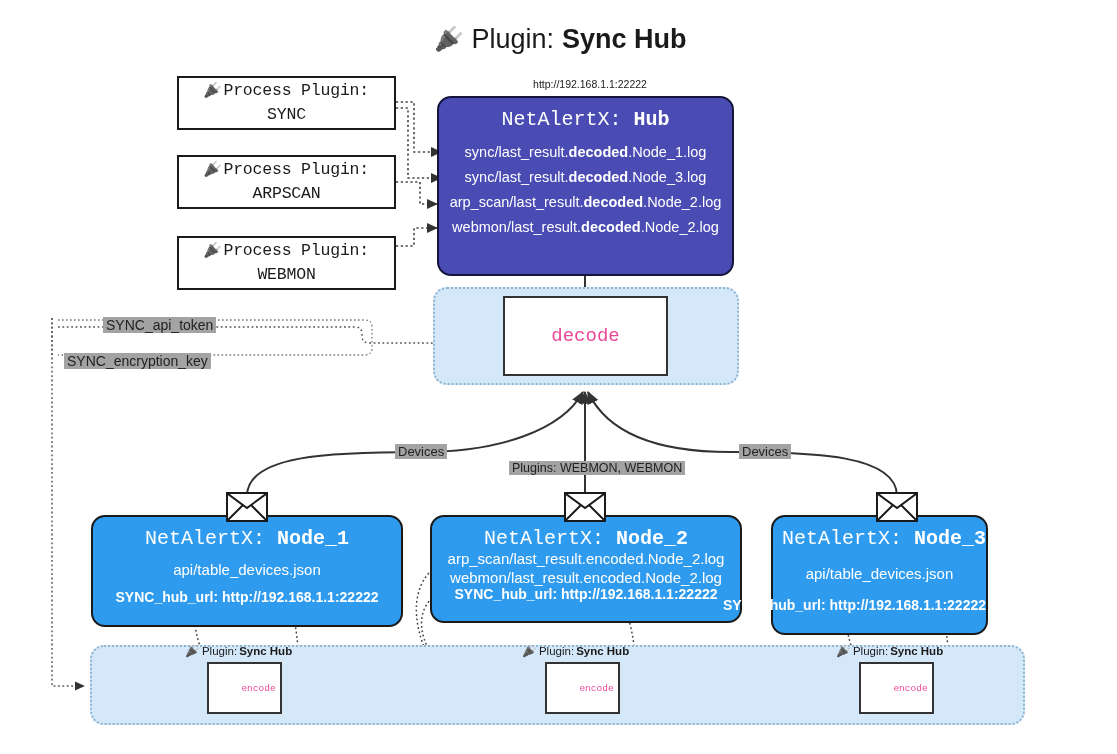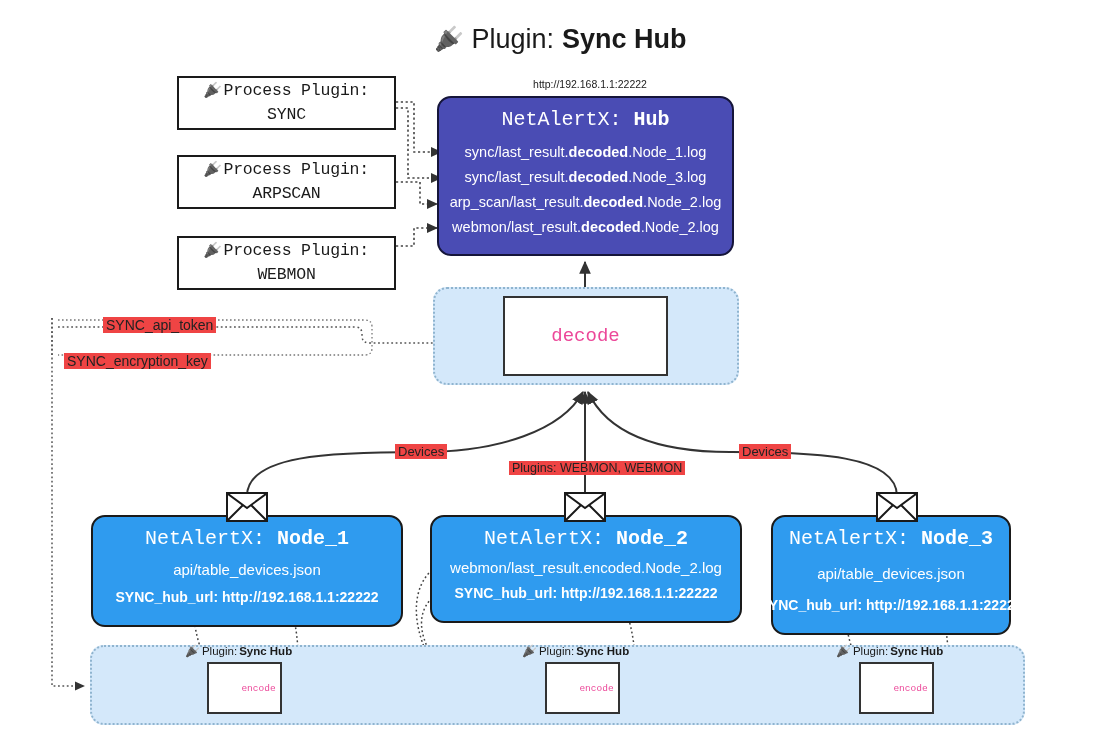--- a/index.html
+++ b/index.html
@@ -198,21 +198,21 @@
     white-space: nowrap;
   }
   .plug-cap b { font-weight: 700; }
 
   
   .edge-label {
     position: absolute;
     z-index: 4;
     font-size: 13px;
     color: #222;
-    background: #ef4444;
+    background: #a3a3a3;
     white-space: nowrap;
     padding: 0 3px;
   }
   .edge-label.small { font-size: 12.5px; }
   .edge-label.mono-ish { font-size: 14px; }
 </style>
 </head>
 <body>
 
 <div id="canvas">
@@ -292,21 +292,21 @@
   <div class="node procbox" style="left:177px; top:236px; width:219px; height:54px;">
     <span class="l1">
       <span class="plug" style="font-size:15px;">🔌</span>
       <span>Process Plugin:</span>
     </span>
     <span class="l2">WEBMON</span>
   </div>
 
   <div class="caption" style="left:490px; top:78px; width:200px;">http://192.168.1.1:22222</div>
 
-  <div class="node hub" style="left:437px; top:96px; width:297px; height:160px;">
+  <div class="node hub" style="left:437px; top:96px; width:297px; height:180px;">
     <div class="hub-title">
       <span>NetAlertX:</span>
       <b>Hub</b>
     </div>
     <div class="hub-line">
       <span>sync/last_result.</span><b>decoded</b><span>.Node_1.log</span>
     </div>
     <div class="hub-line">
       <span>sync/last_result.</span><b>decoded</b><span>.Node_3.log</span>
     </div>
@@ -359,26 +359,27 @@
     </div>
     <div class="nn-foot">SYNC_hub_url: http://192.168.1.1:22222</div>
   </div>
 
   <div class="node netnode" style="left:430px; top:515px; width:312px; height:108px;">
     <div class="nn-title">
       <span>NetAlertX:</span>
       <b>Node_2</b>
     </div>
     <div class="nn-lines">
+      <div class="nn-line">arp_scan/last_result.encoded.Node_2.log</div>
       <div class="nn-line">webmon/last_result.encoded.Node_2.log</div>
     </div>
     <div class="nn-foot">SYNC_hub_url: http://192.168.1.1:22222</div>
   </div>
 
-  <div class="node netnode" style="left:771px; top:515px; width:240px; height:120px;">
+  <div class="node netnode" style="left:771px; top:515px; width:217px; height:120px;align-items:flex-end;">
     <div class="nn-title">
       <span>NetAlertX:</span>
       <b>Node_3</b>
     </div>
     <div class="nn-lines">
       <div class="nn-line">api/table_devices.json</div>
     </div>
     <div class="nn-foot">SYNC_hub_url: http://192.168.1.1:22222</div>
   </div>
 

